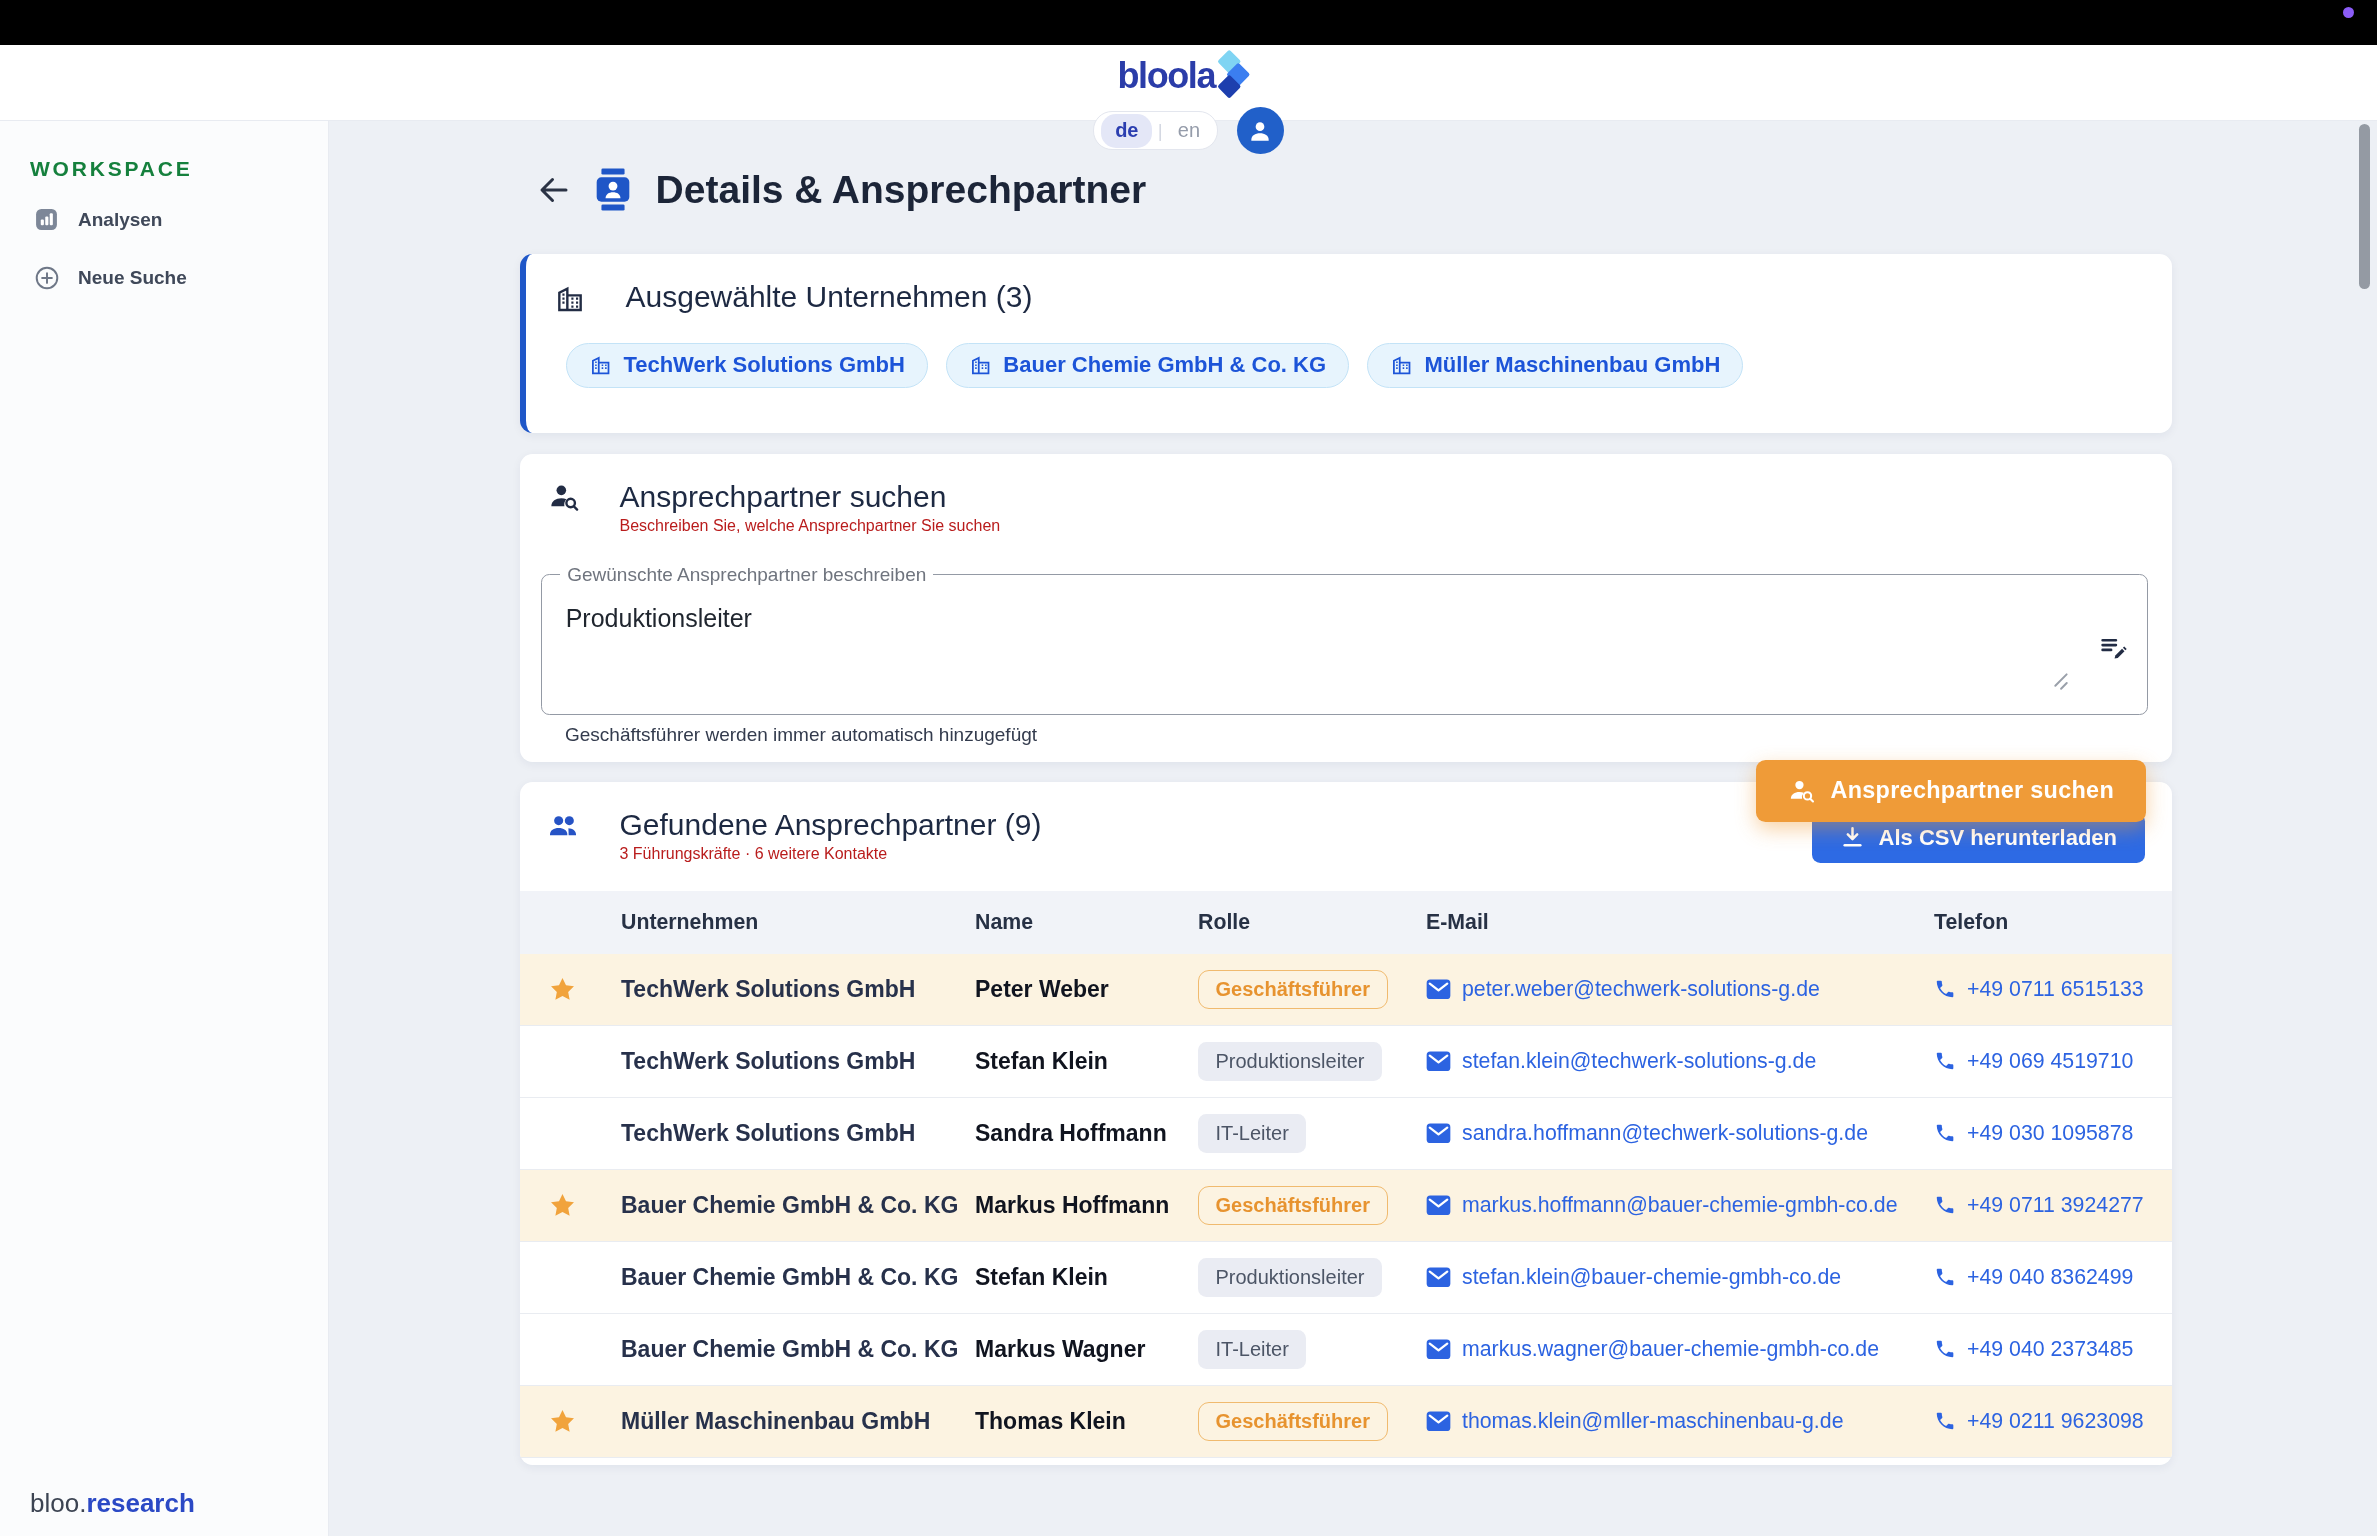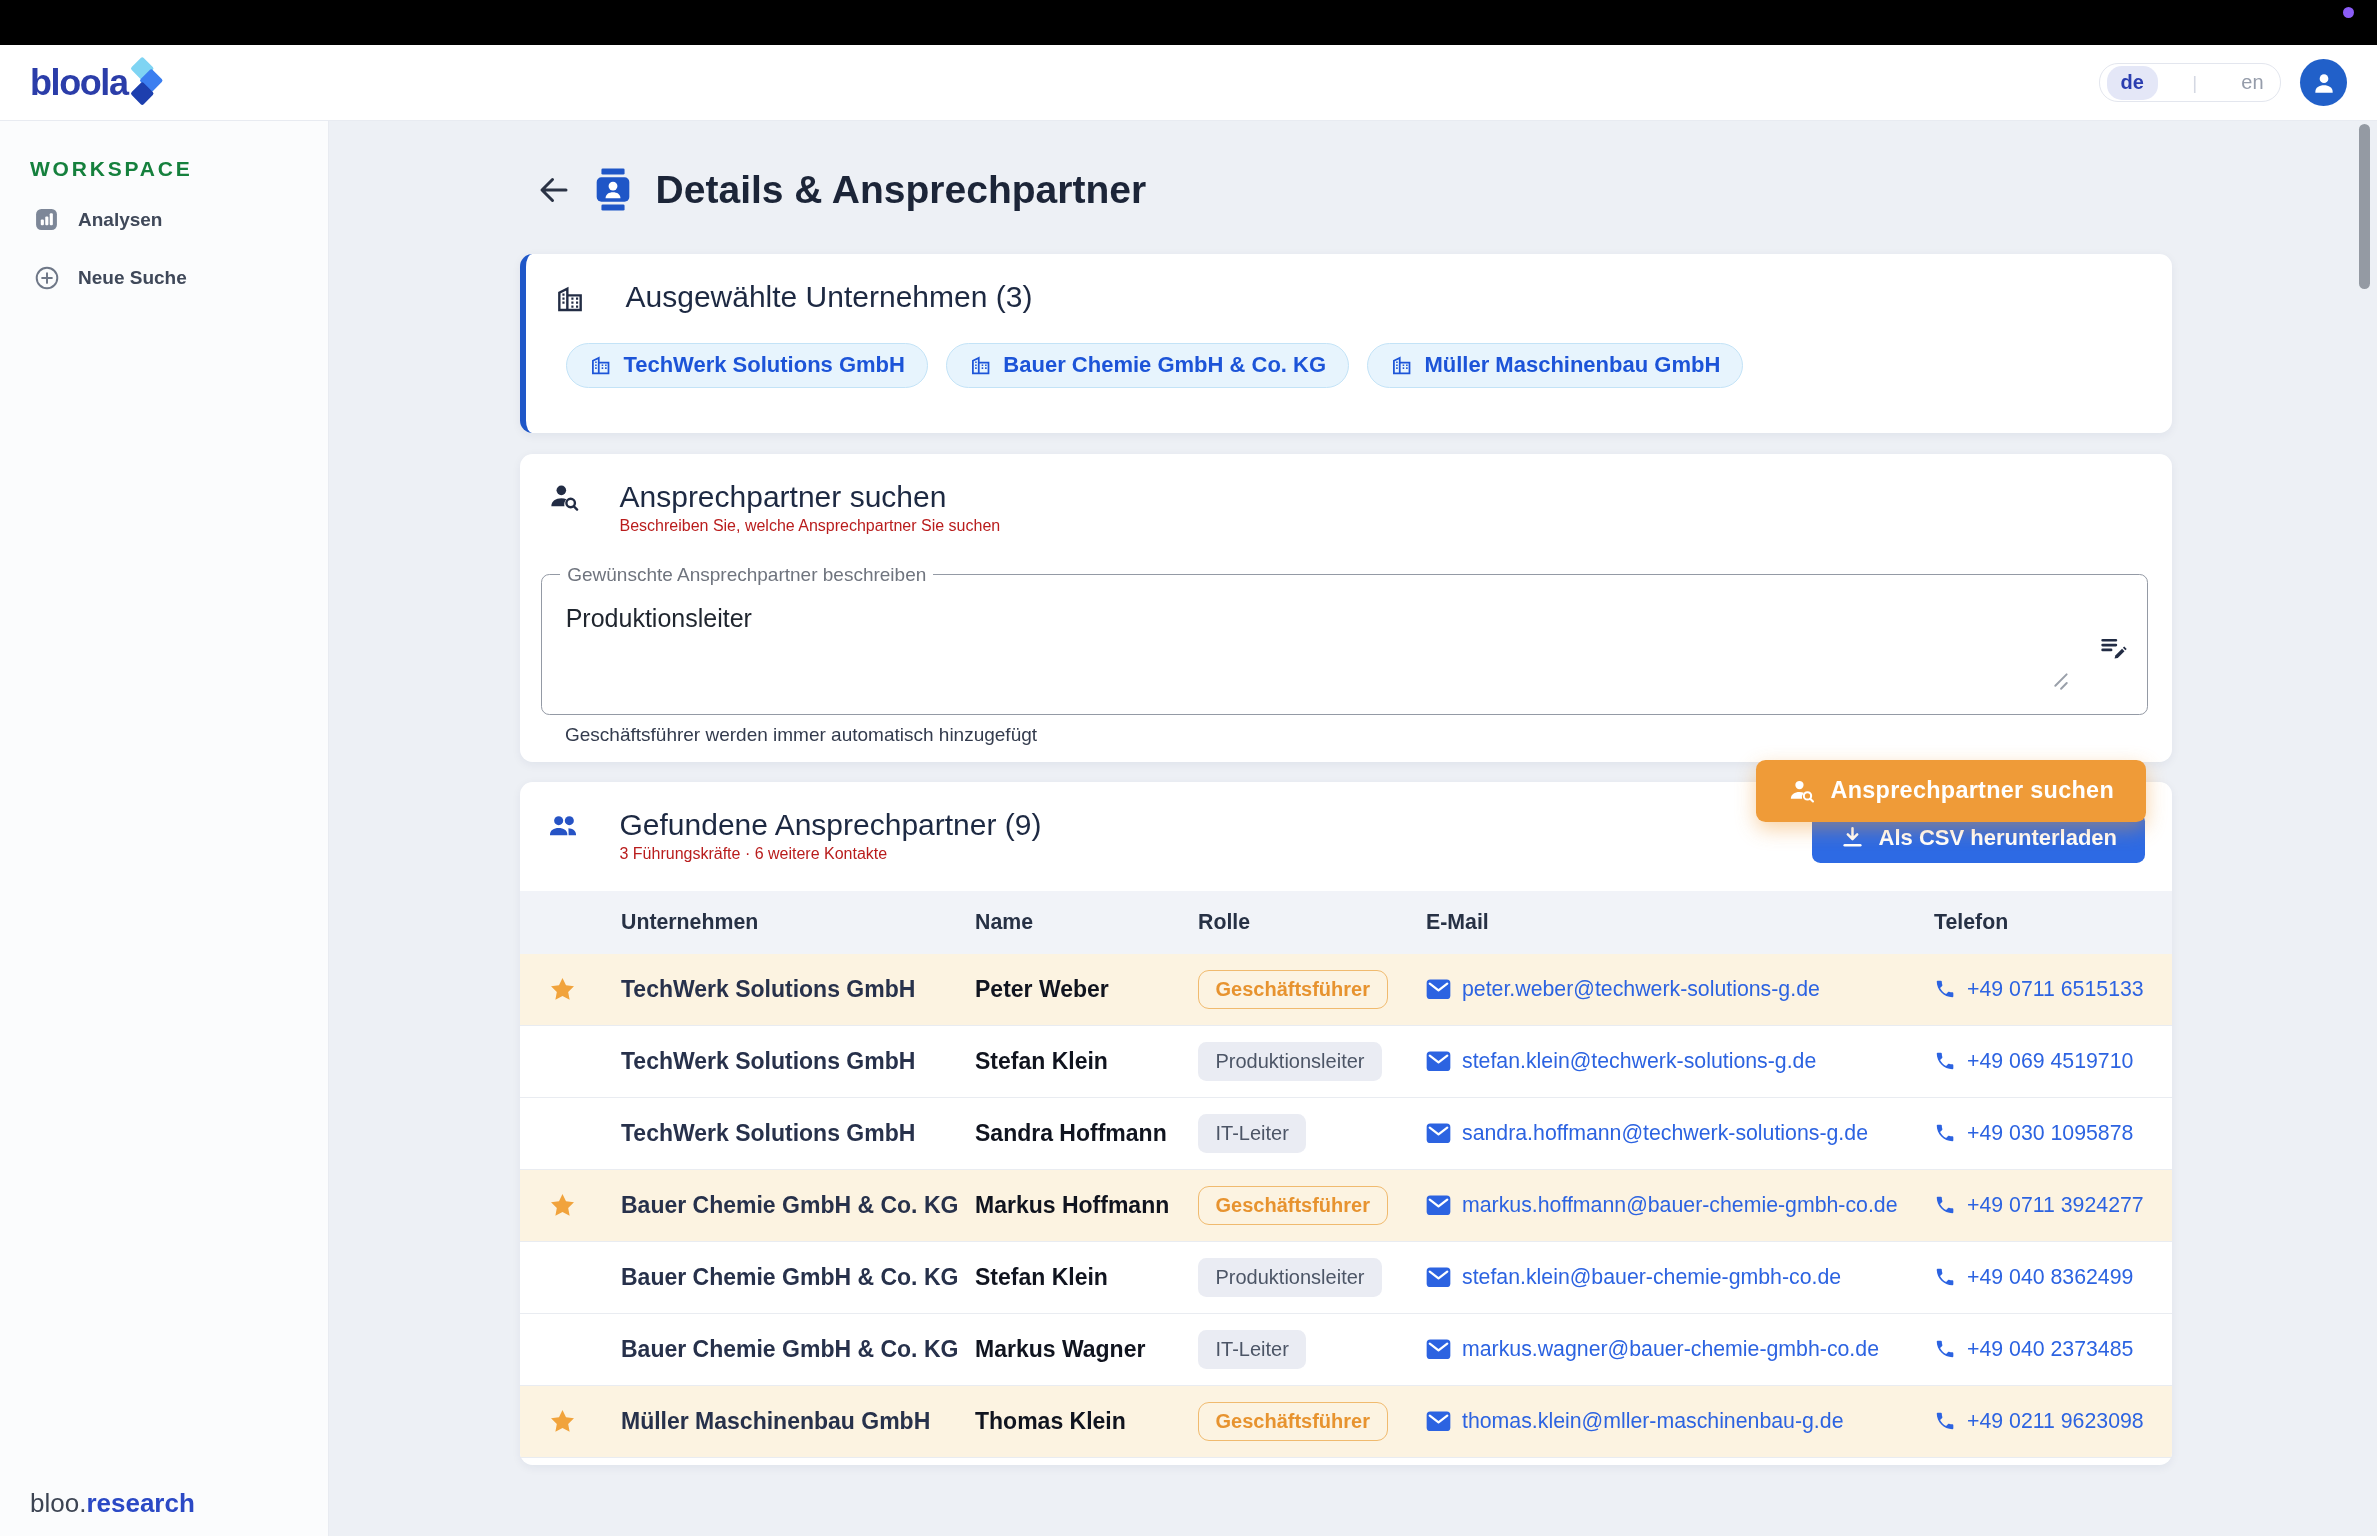--- a/index.html
+++ b/index.html
@@ -4,30 +4,30 @@
 <style>
   * { margin:0; padding:0; box-sizing:border-box; }
   html,body { width:2377px; height:1537px; overflow:hidden; }
   body { font-family:"Liberation Sans", sans-serif; background:#edf0f5; position:relative; }
 
   
   .topstrip { height:45px; background:#000; position:relative; }
   .purple-dot { position:absolute; right:23.4px; top:6.9px; width:11px; height:11px; border-radius:50%; background:#8b5cf6; }
 
   
-  .appbar { height:76px; background:#fff; border-bottom:1.4px solid #e8ebf1; display:flex; align-items:center; justify-content:space-between; padding:0 30px; position:relative; z-index:5; }
+  .appbar { height:76px; background:#fff; border-bottom:1.4px solid #e8ebf1; display:flex; align-items:center; justify-content:space-between; padding:0 30px; position:relative; z-index:5;flex-direction:column; }
   .logo { display:flex; align-items:center; }
   .logo-text { font-size:36px; font-weight:800; letter-spacing:-1.4px; color:#2b3da9; }
   .logo-diamonds { position:relative; width:43px; height:58px; margin-left:1.4px; margin-top:4.1px; }
   .logo-diamonds i { position:absolute; width:16.5px; height:16.5px; transform:rotate(45deg); border-radius:2.1px; }
   .d-light { background:#7fd4f3; left:4.8px; top:4.1px; }
   .d-mid   { background:#3b7ef0; left:13.8px; top:16.5px; }
   .d-dark  { background:#1d3fae; left:4.8px; top:29px; }
   .appbar-right { display:flex; align-items:center; gap:19px; }
-  .lang-pill { display:flex; align-items:center; height:39px; border:1.4px solid #e3e6ee; border-radius:19px; padding:0 6.9px; background:#fff;gap:29px; }
+  .lang-pill { display:flex; align-items:center; height:39px; border:1.4px solid #e3e6ee; border-radius:19px; padding:0 6.9px; background:#fff; }
   .lang-de { background:#e4e7f7; color:#2b3eb0; font-weight:700; font-size:20px; padding:5.5px 13.8px; border-radius:15px; }
   .lang-sep { color:#d4d8e2; font-size:19px; margin:0 5.5px; }
   .lang-en { color:#959caa; font-size:20px; padding:0 9.6px; }
   .avatar { width:47px; height:47px; border-radius:50%; background:#2160c9; display:flex; align-items:center; justify-content:center; }
 
   
   .shell { display:flex; height:1416px; }
   .sidebar { width:329px; background:#fbfcfd; border-right:1.4px solid #e8ebf1; position:relative; flex:none; }
   .ws-label { margin:36px 0 0 30px; font-size:21px; font-weight:700; letter-spacing:2.8px; color:#15803d; }
   .side-item { display:flex; align-items:center; height:50px; margin-top:13.8px; padding-left:34px; cursor:pointer; }

